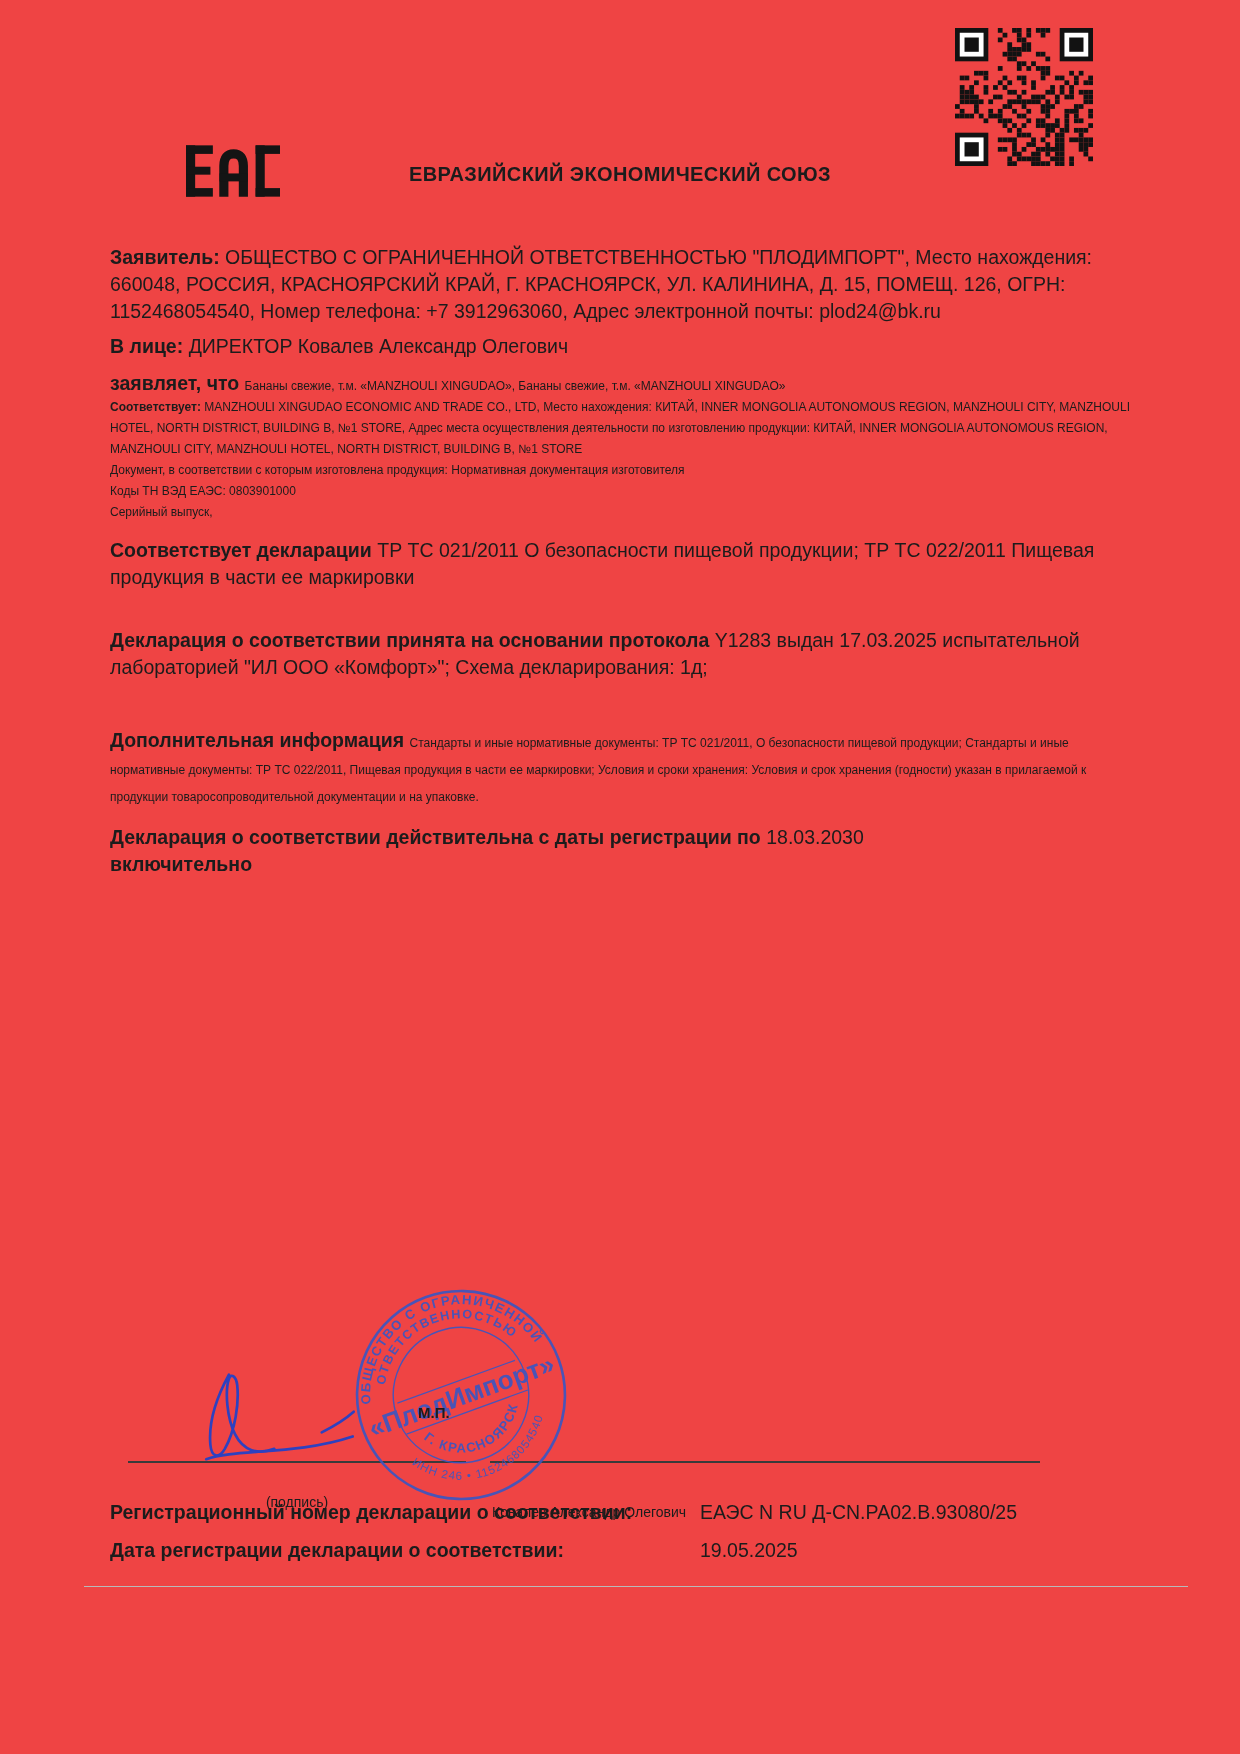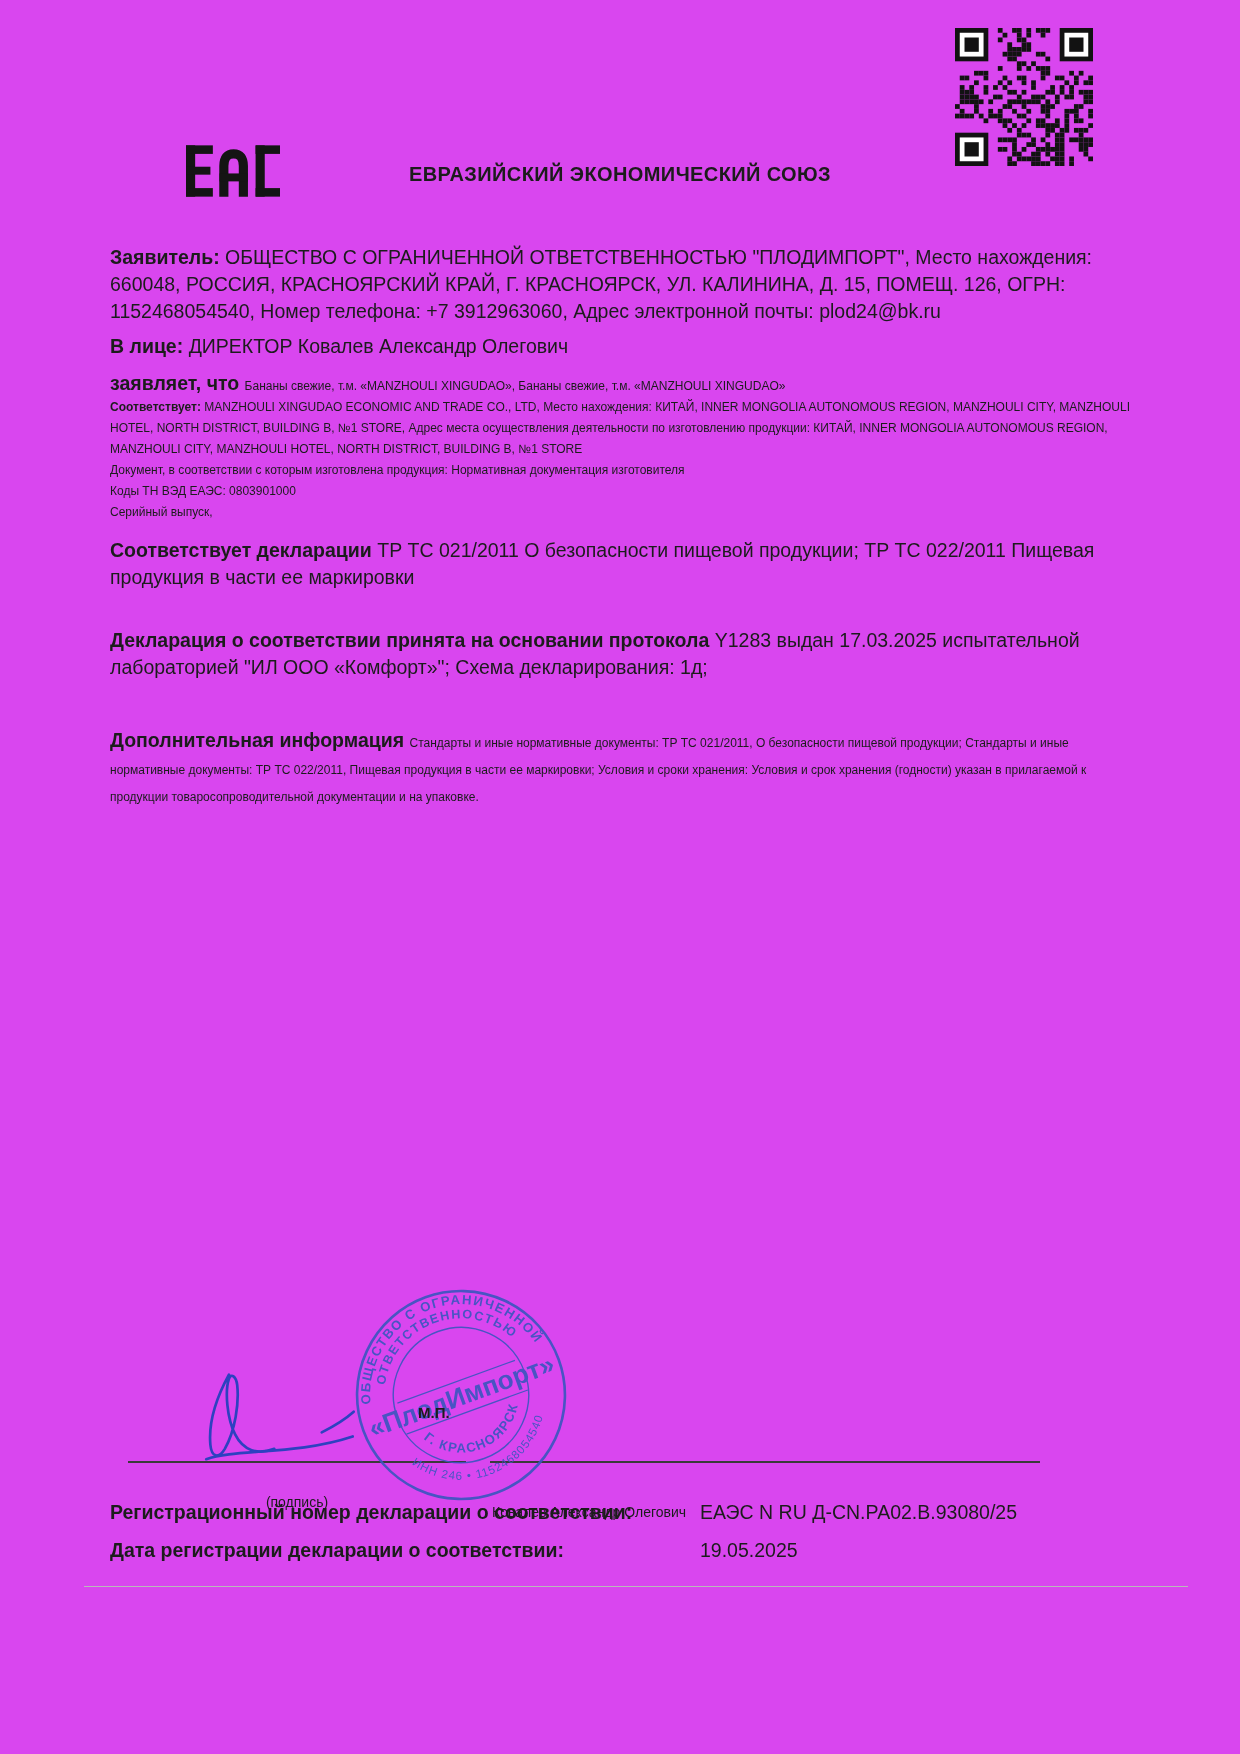--- a/index.html
+++ b/index.html
@@ -1,20 +1,20 @@
 <!DOCTYPE html>
 <html><head>
 <meta charset="utf-8">
 <style>
   * { margin:0; padding:0; box-sizing:border-box; }
   html,body { background:#dedede; }
   body { font-family:"Liberation Sans", sans-serif; }
   .page {
     position:relative; width:1240px; height:1754px; margin:0 auto;
-    background:#d946ef; color:#1c1c1c; overflow:hidden;
+    background:#ef4444; color:#1c1c1c; overflow:hidden;
   }
   
   .qr { position:absolute; left:955px; top:28px; width:138px; height:138px; }
   .qr svg { width:100%; height:100%; display:block; }
   .eac-logo { position:absolute; left:186px; top:138px; width:94px; height:66px; }
   .eac-logo svg { width:100%; height:100%; display:block; }
   .title { position:absolute; left:0; width:100%; text-align:center; font-weight:bold; font-size:20px; letter-spacing:.4px; }
   .title-union { top:163px; }
   .title-doc { top:201px; }
 
@@ -383,20 +383,27 @@
     <p class="para p-basis">
       <b>Декларация о соответствии принята на основании протокола</b>
       <span>Y1283 выдан 17.03.2025 испытательной лабораторией "ИЛ ООО «Комфорт»"; Схема декларирования: 1д;</span>
     </p>
 
     <p class="para p-additional">
       <b>Дополнительная информация</b>
       <span class="small">Стандарты и иные нормативные документы: ТР ТС 021/2011, О безопасности пищевой продукции; Стандарты и иные нормативные документы: ТР ТС 022/2011, Пищевая продукция в части ее маркировки; Условия и сроки хранения: Условия и срок хранения (годности) указан в прилагаемой к продукции товаросопроводительной документации и на упаковке.</span>
     </p>
 
+    <div class="para p-validity">
+      <div>
+        <b>Декларация о соответствии действительна с даты регистрации по</b>
+        <span>18.03.2030</span>
+      </div>
+      <div><b>включительно</b></div>
+    </div>
   </div>
 
   <svg class="signature-svg" viewBox="0 0 160 100" xmlns="http://www.w3.org/2000/svg">
     <g fill="none" stroke="#2e41c0" stroke-width="2.6" stroke-linecap="round">
       <path d="M30 6 C18 28 10 52 12 74 C13 86 20 88 26 78 C36 60 40 34 38 16 C37 8 32 4 30 10 C26 22 28 48 36 64 C44 80 58 84 74 78"></path>
       <path d="M8 88 C36 78 96 84 150 66"></path>
       <path d="M120 62 C132 56 142 50 151 42"></path>
     </g>
   </svg>
 

